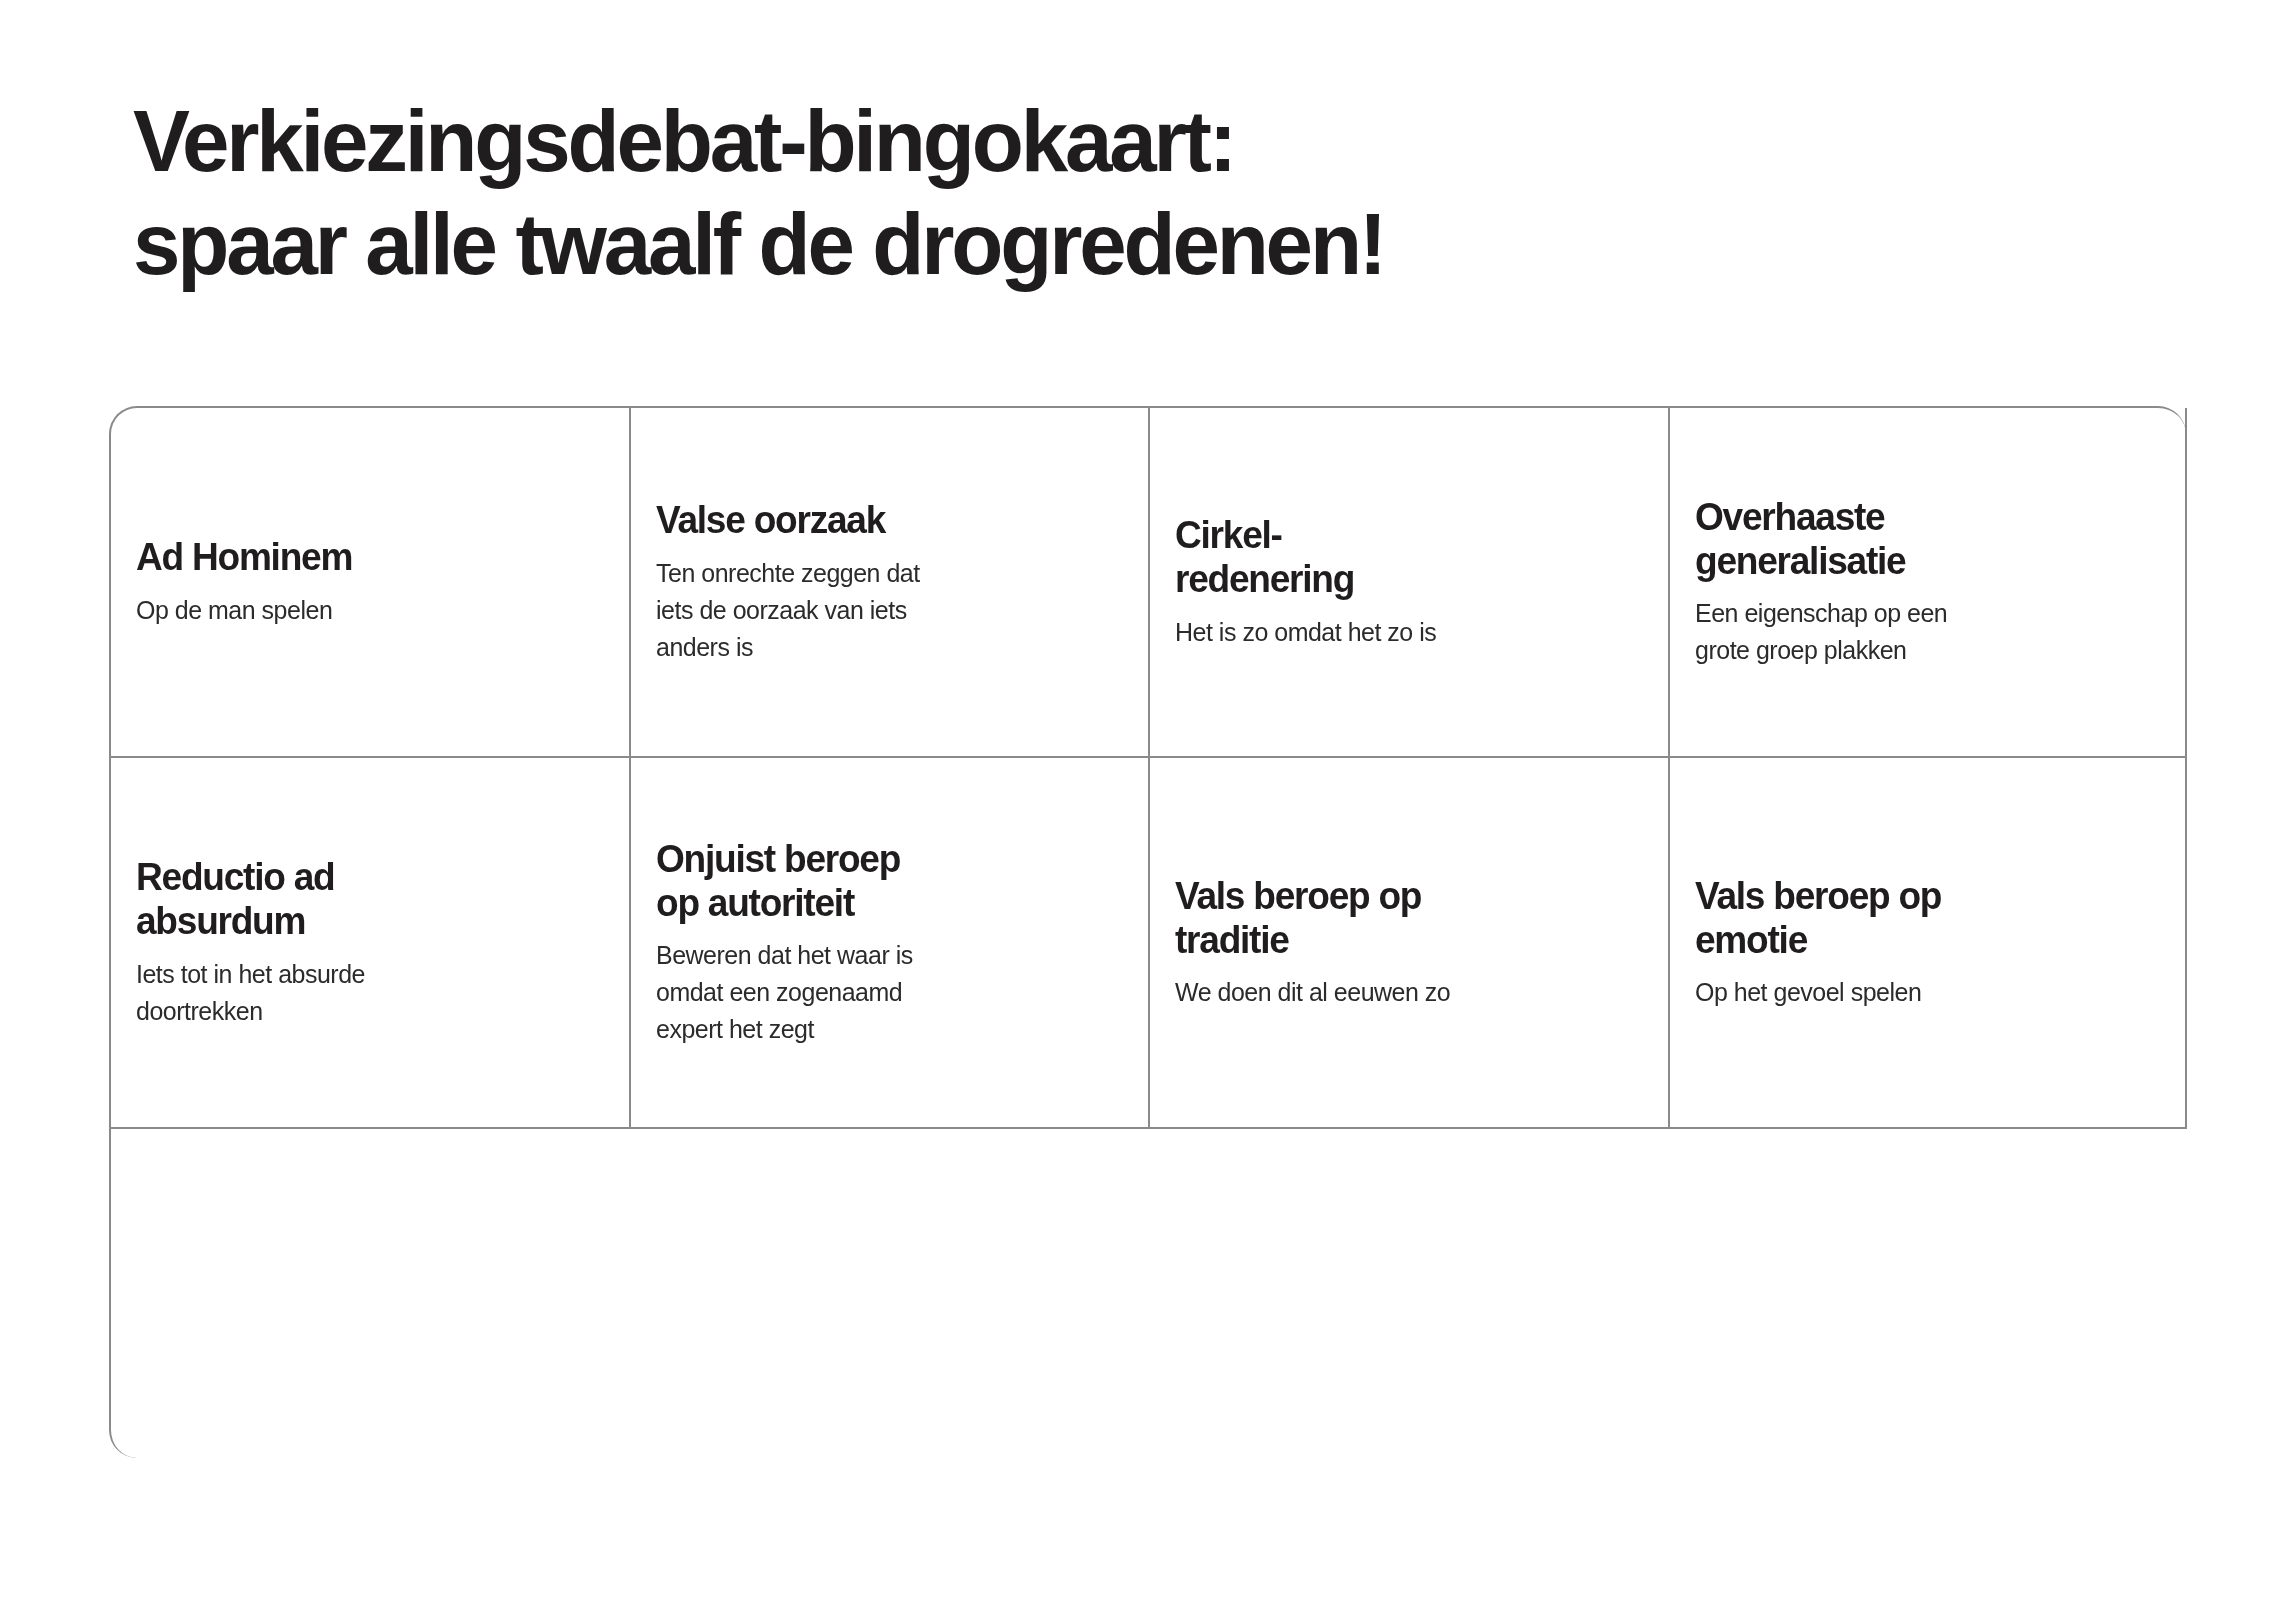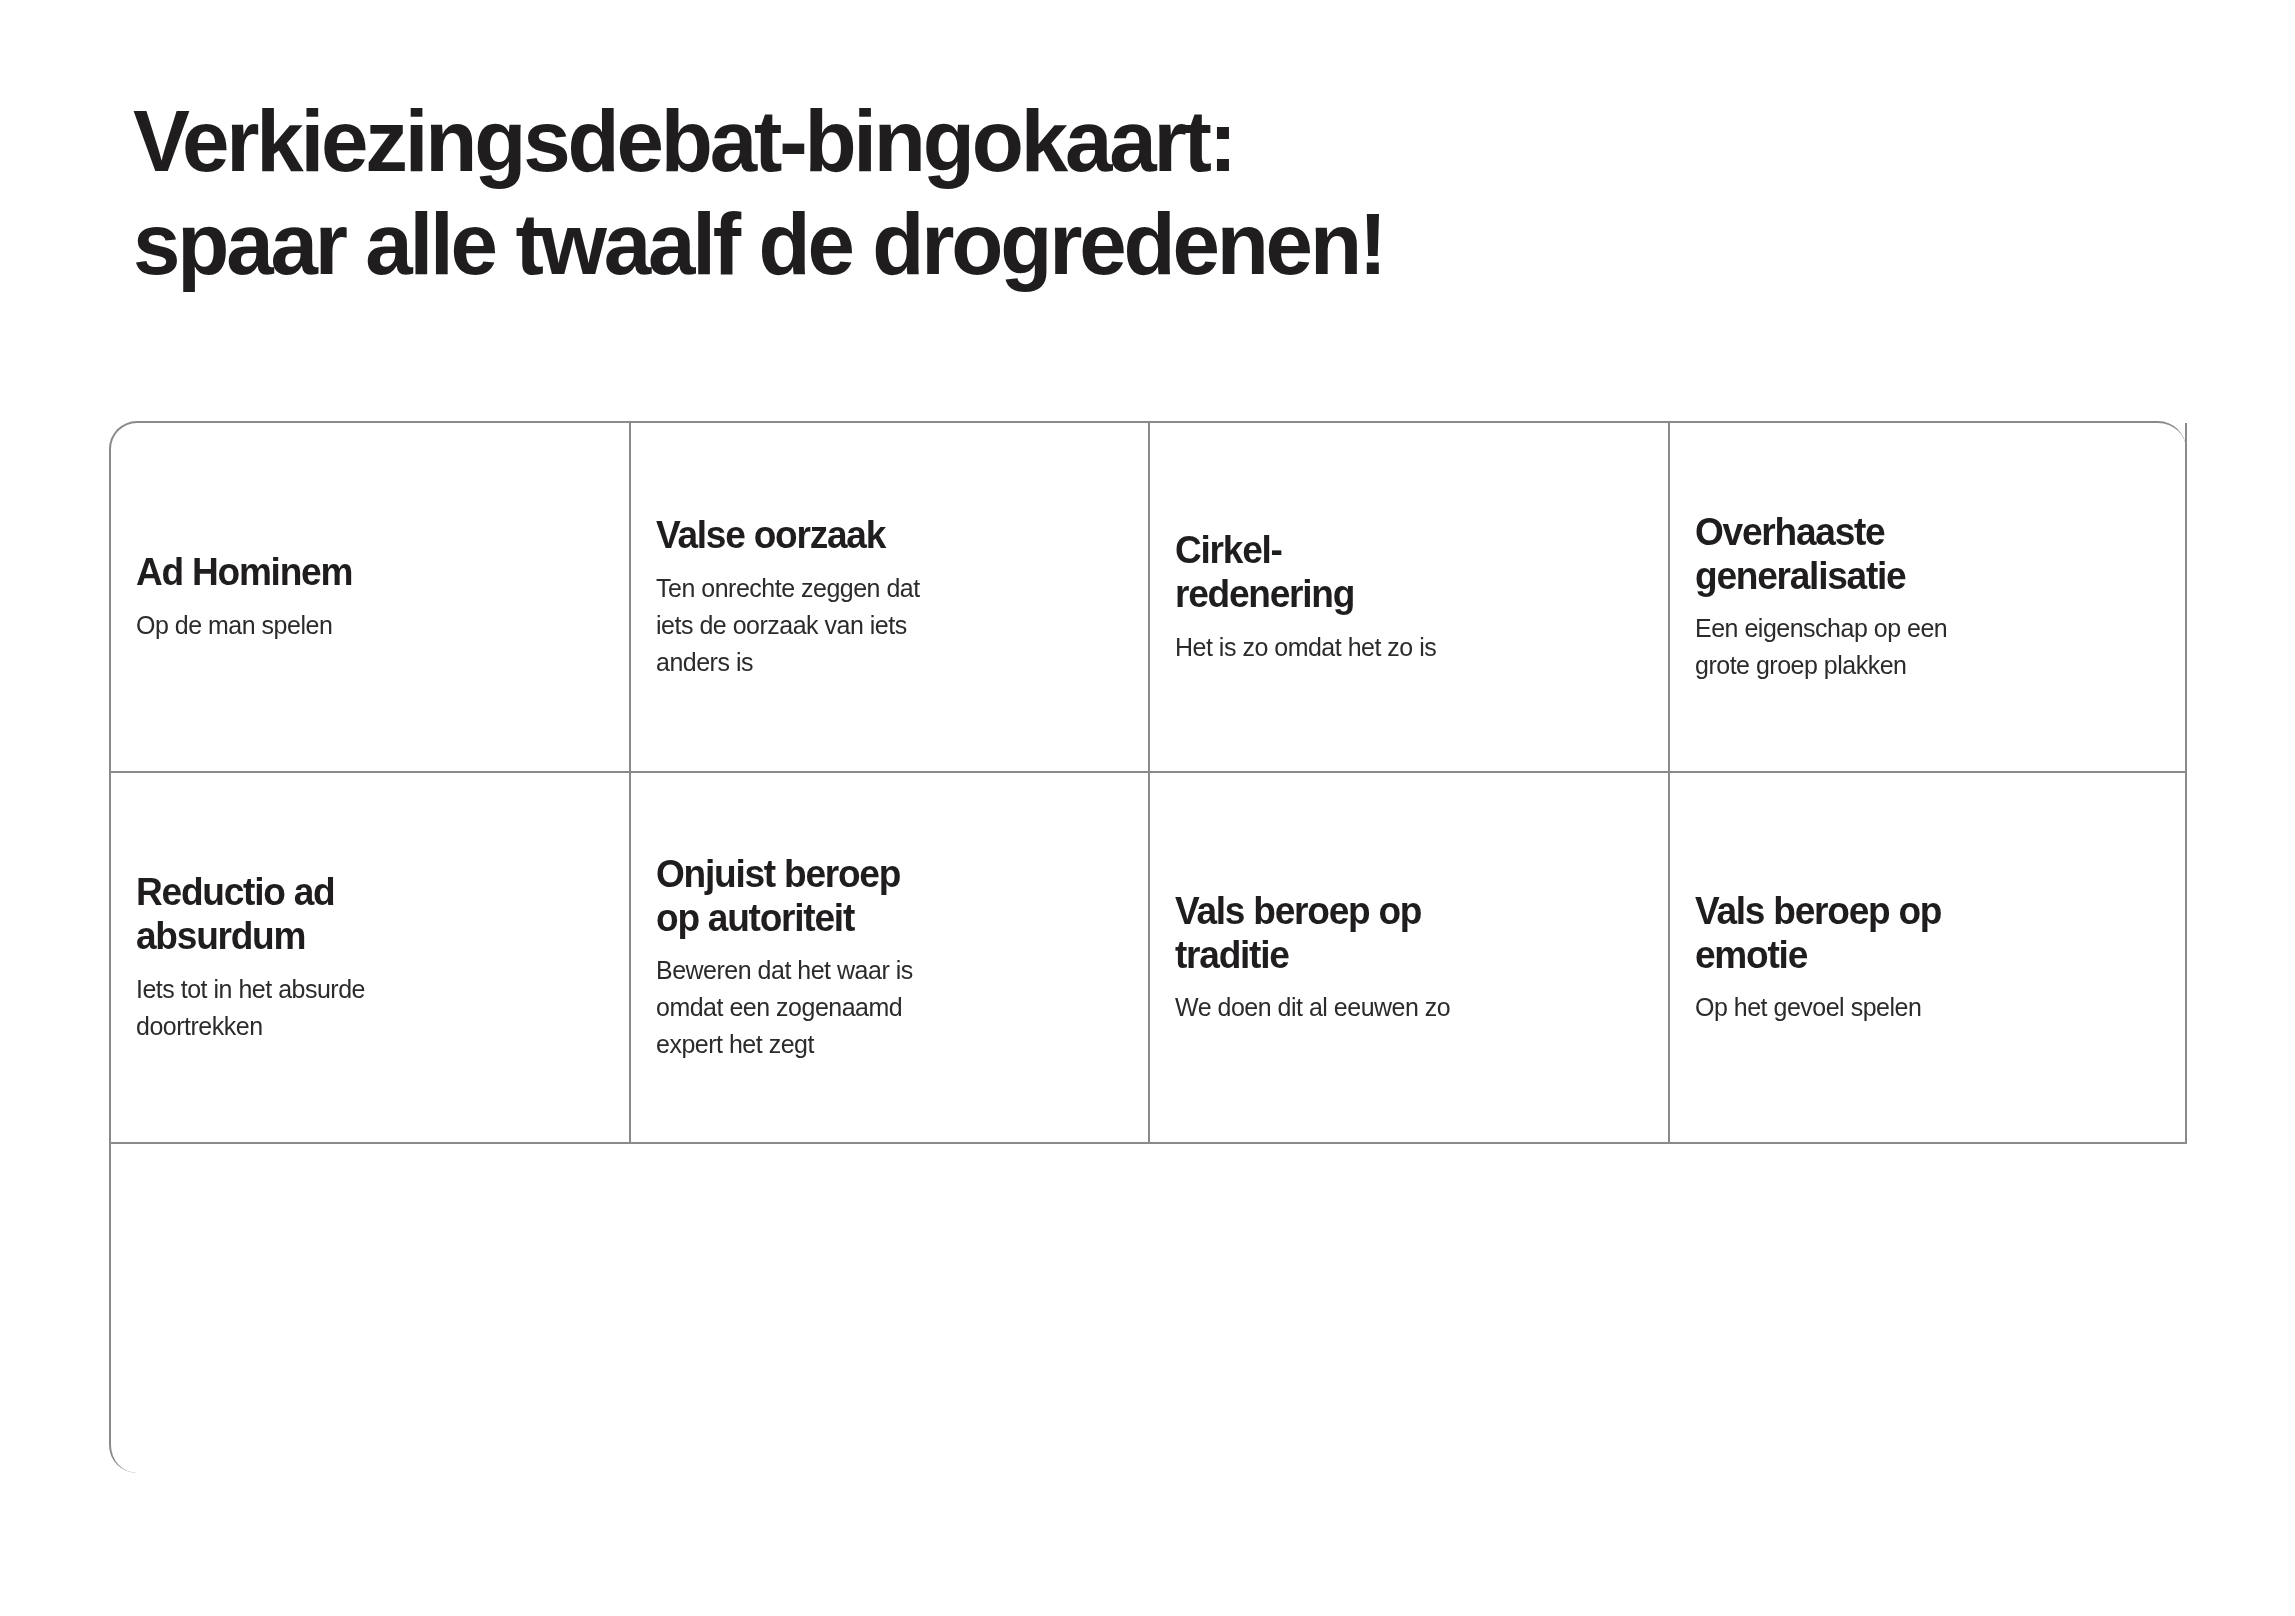--- a/index.html
+++ b/index.html
@@ -39,21 +39,21 @@
     color: #201d1e;
     white-space: nowrap;
     transform: scaleX(0.97);
     transform-origin: left center;
   }
 
   
   .bingo-grid {
     position: absolute;
     left: 109px;
-    top: 421px;
+    top: 406px;
     width: 2077px;
     height: 1052px;
     display: grid;
     grid-template-columns: 520px 519px 520px 517px;
     grid-template-rows: 350px 371px 330px;
     border-top: 2.4px solid #8a8a8a;
     border-left: 2.4px solid #8a8a8a;
     box-sizing: border-box;
     border-radius: 28px;
   }

